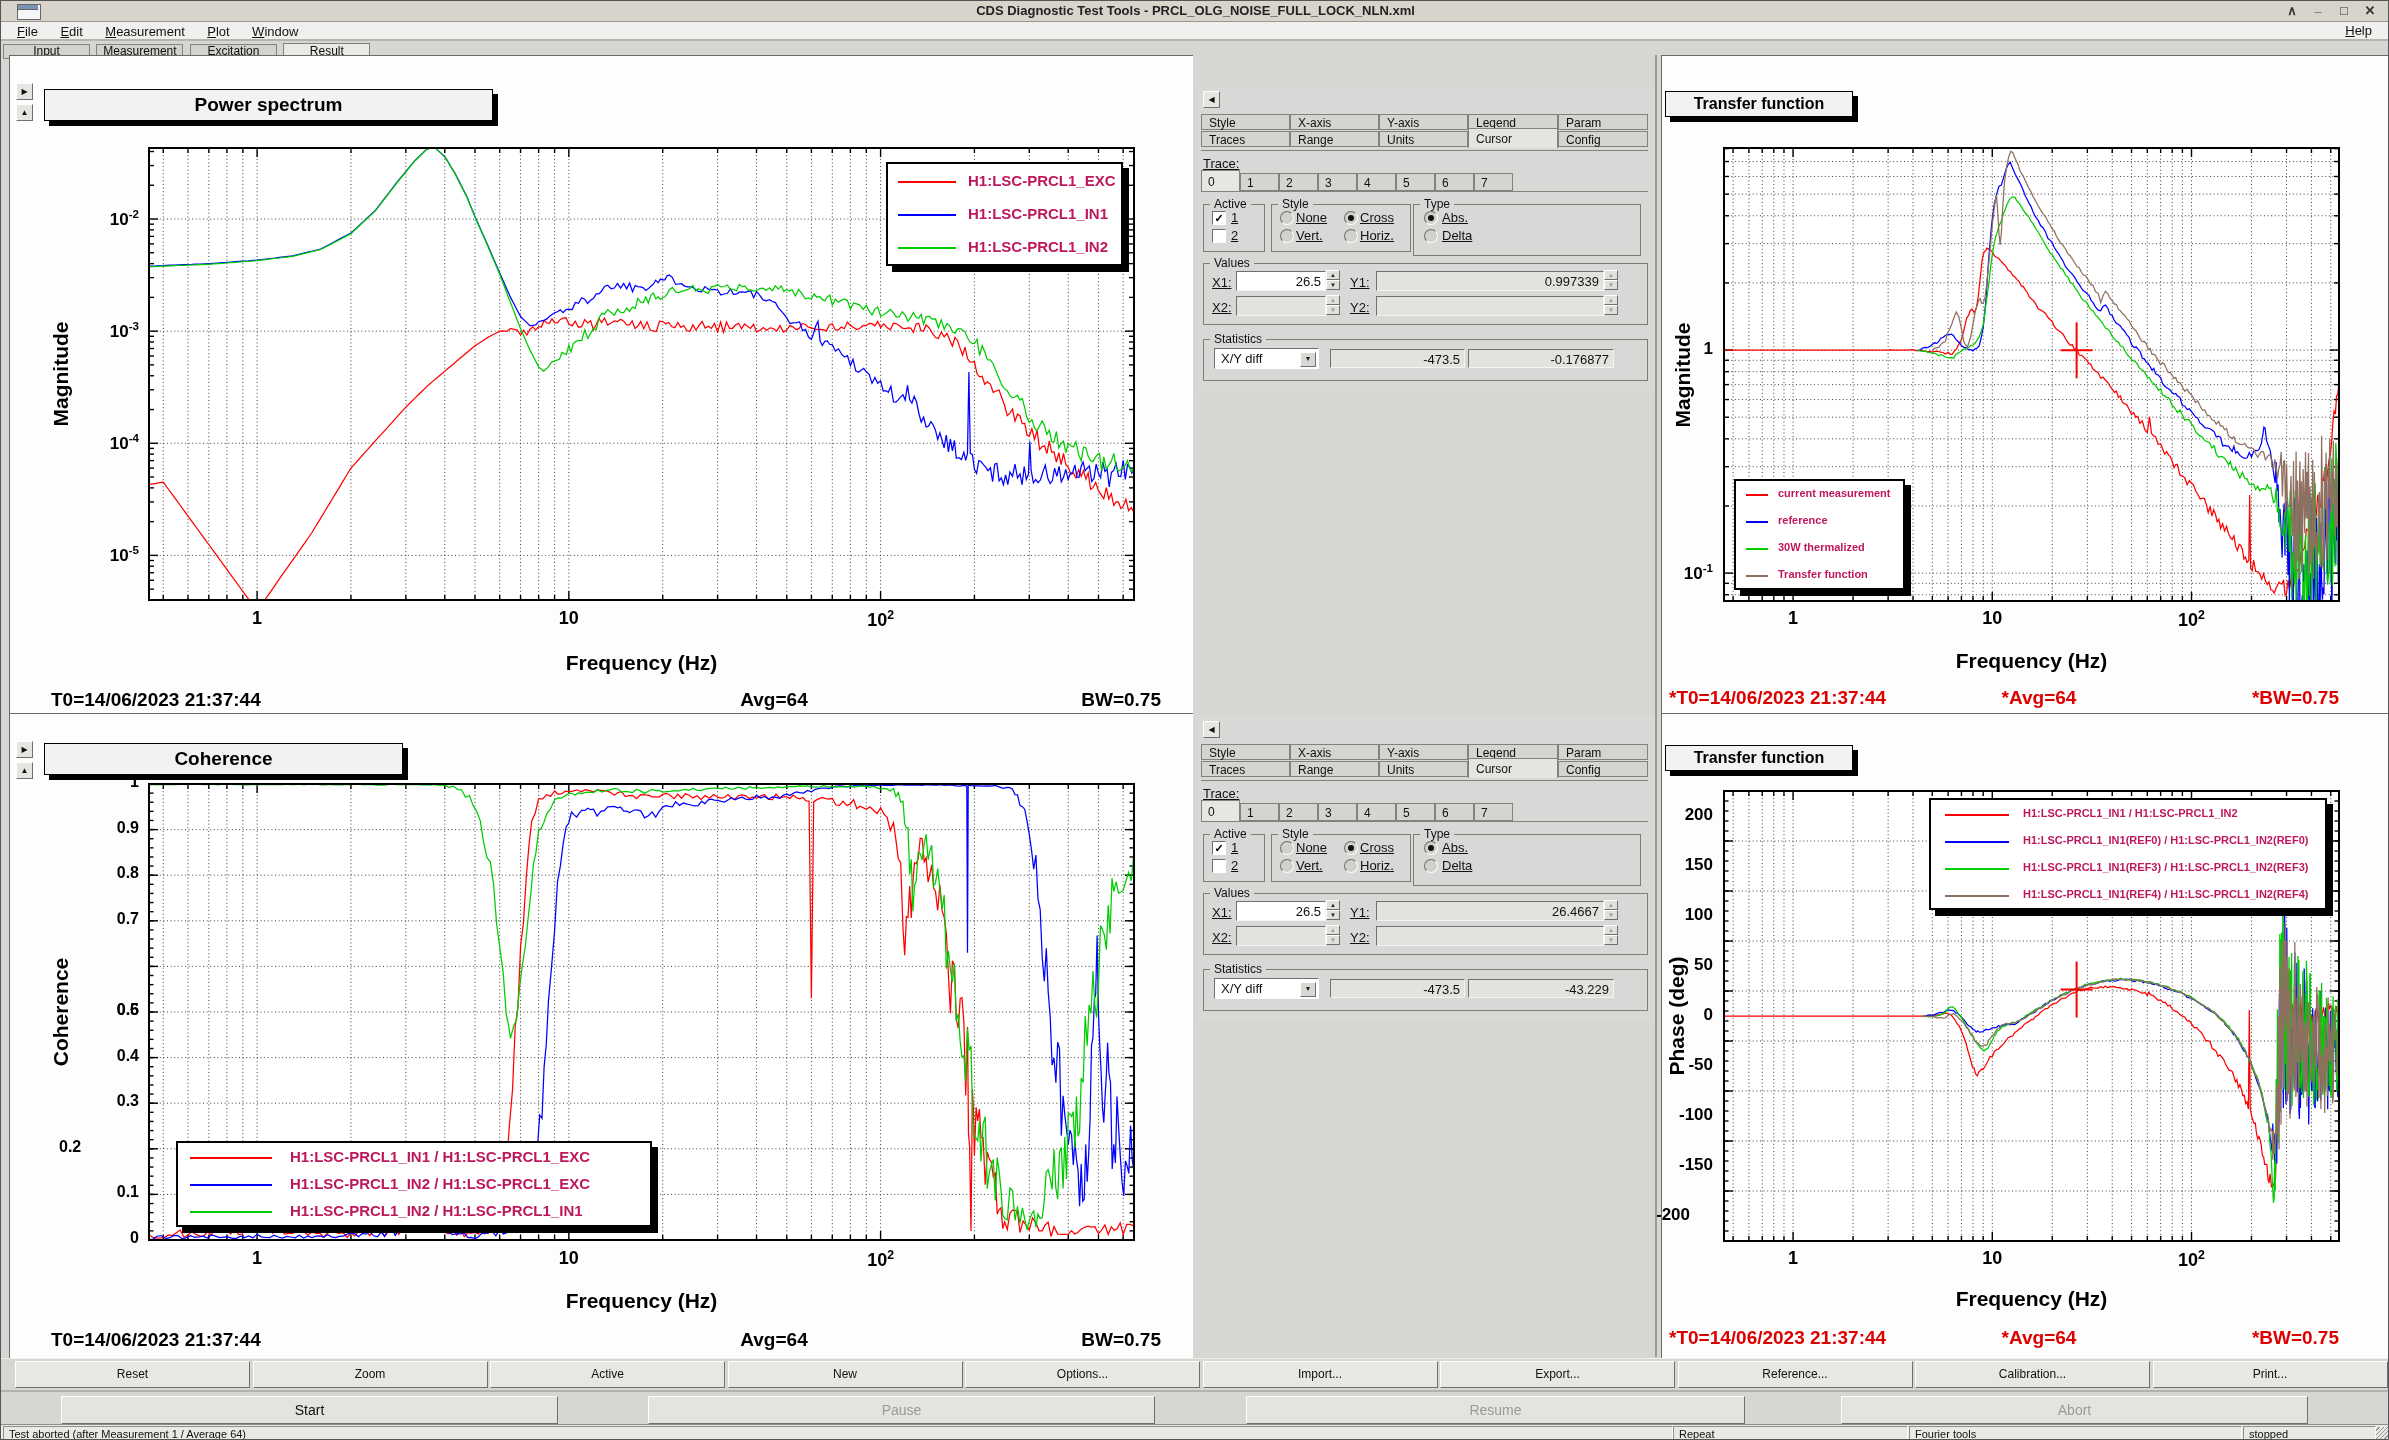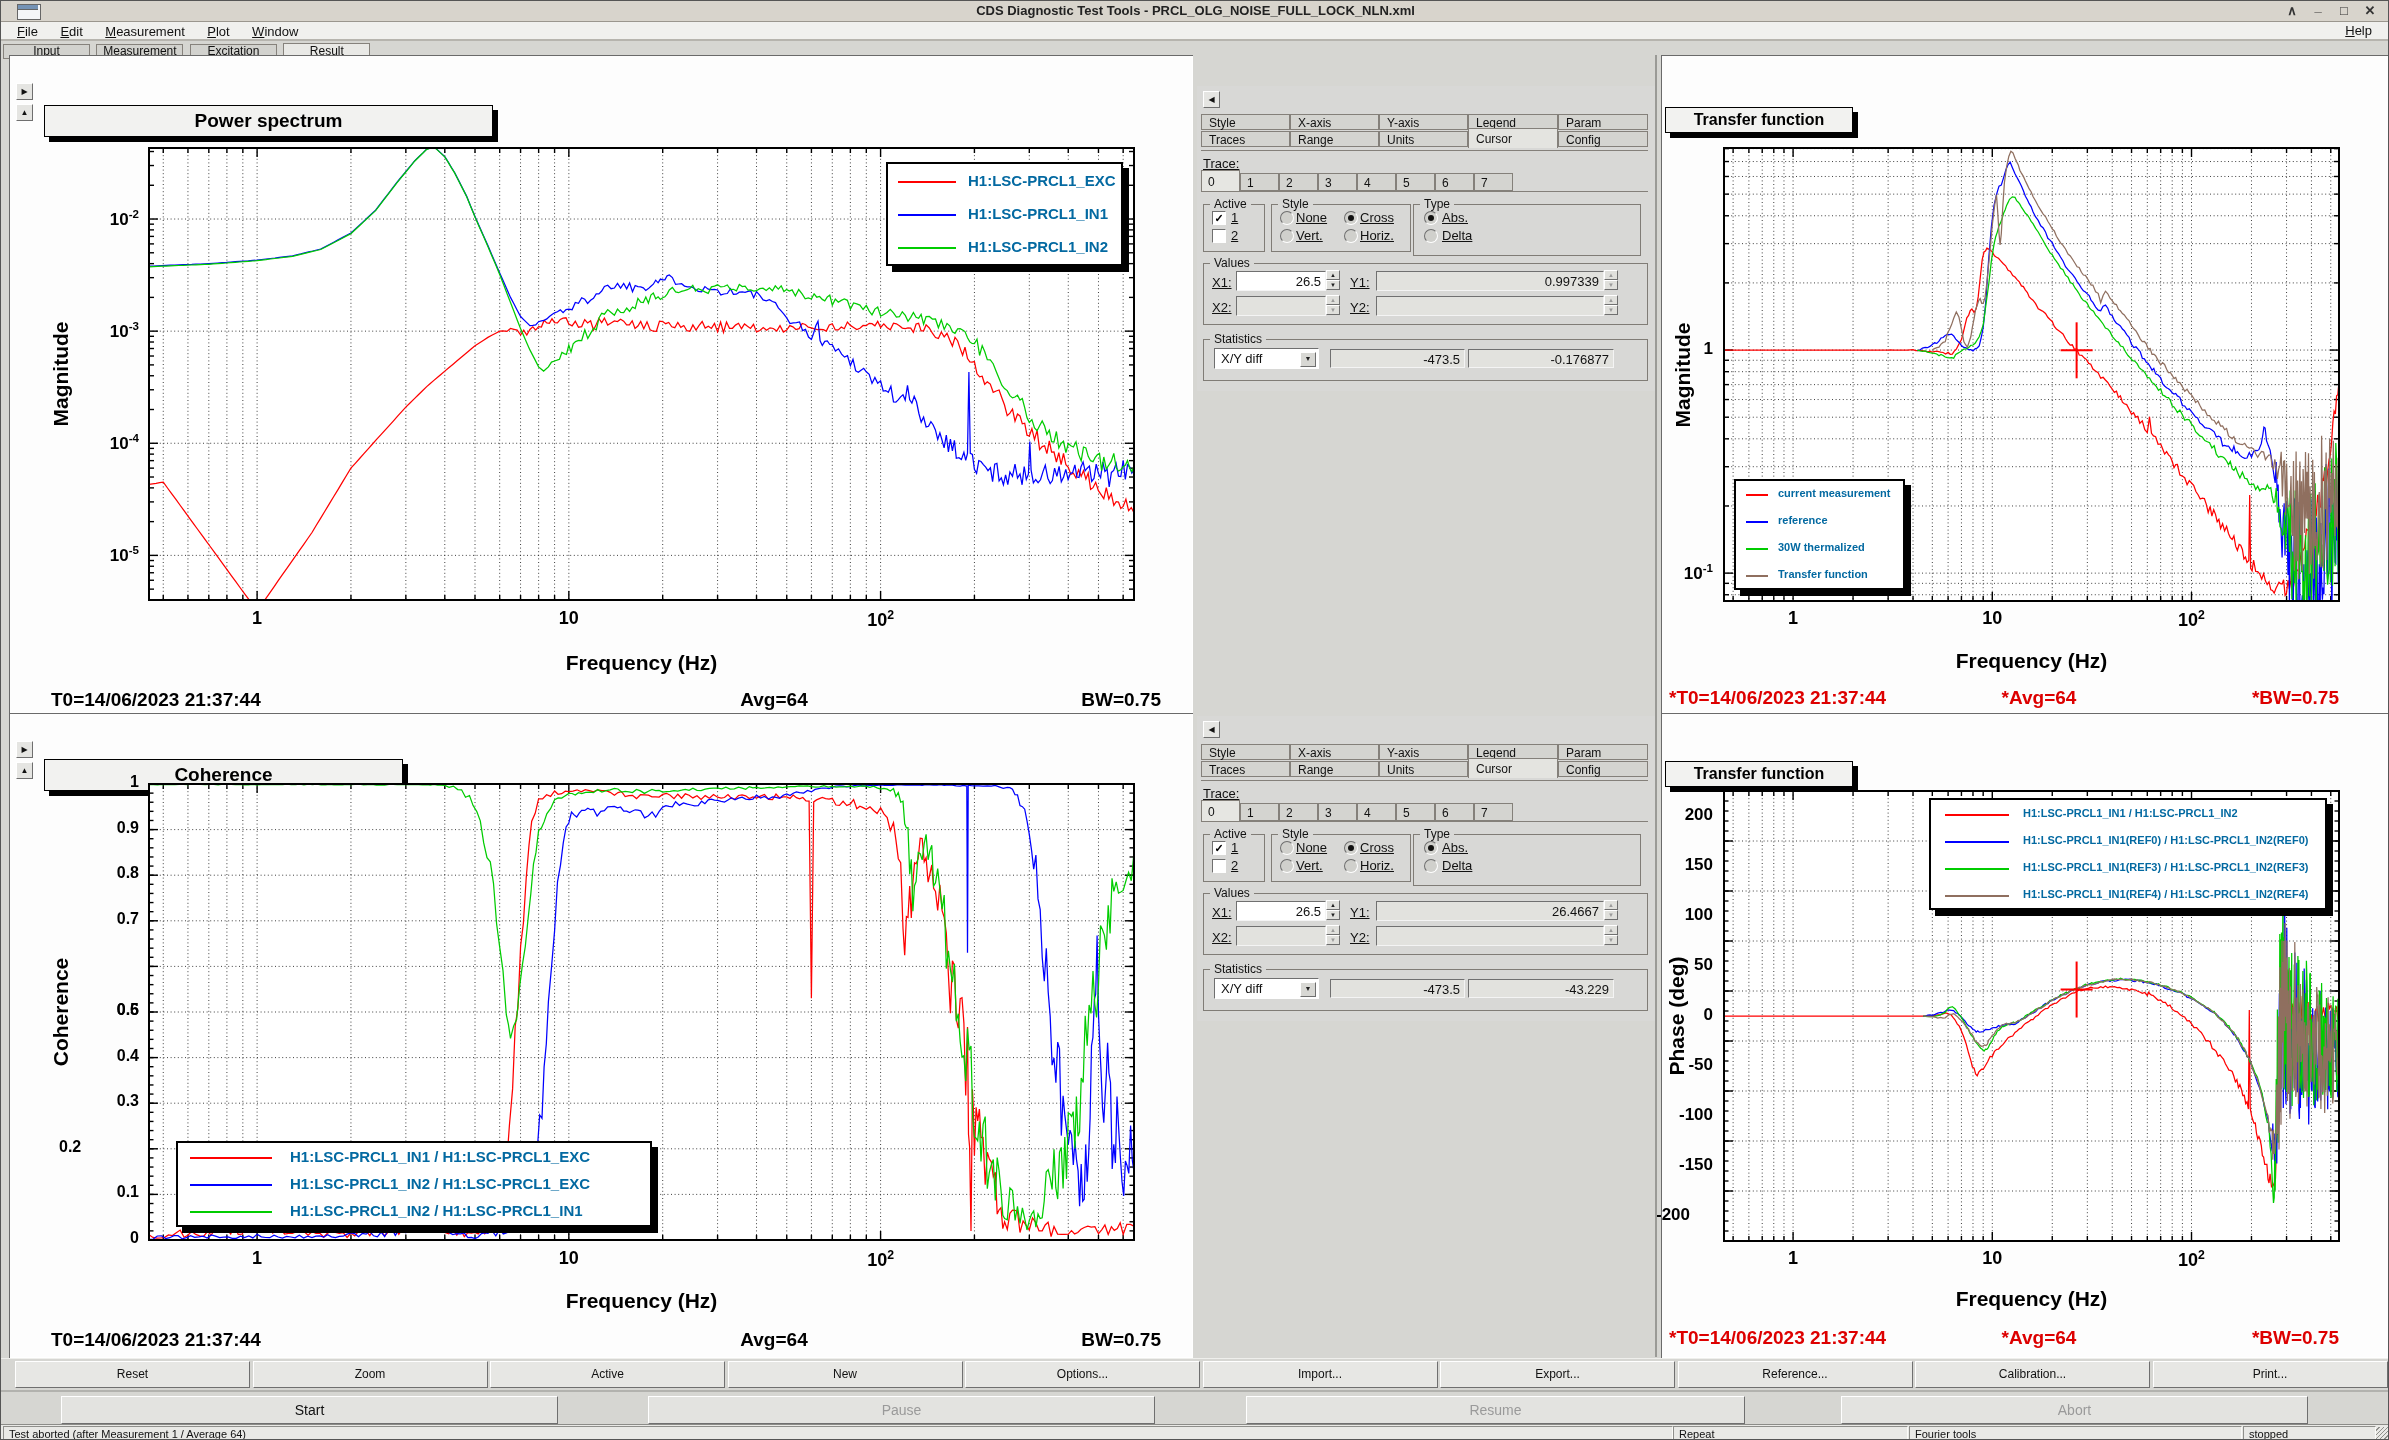--- a/index.html
+++ b/index.html
@@ -18,30 +18,30 @@
   #helpmenu{position:absolute;right:18px;top:1px;font-size:13px;color:#111;}
   #helpmenu::first-letter{text-decoration:underline;}
   #tabbar{left:0;top:40px;width:2389px;height:14px;}
   .mtab{display:inline-block;height:13px;line-height:13px;padding:0 0;width:85px;text-align:center;
         font-size:12px;color:#111;background:#d2d2ce;border:1px solid #86827c;border-bottom:1px solid #86827c;margin-left:2px;vertical-align:bottom;}
   .mtab.active{background:#e9e9e6;height:16px;line-height:15px;border-bottom:none;margin-bottom:-1px;}
   
   .pane{background:#fdfdfd;box-shadow:inset 1px 1px 0 #6a6a6a,inset -1px -1px 0 #ffffff;}
   .ctrlpane{background:#d8d8d6;}
   .ptitle{background:#f2f2f0;border:1px solid #000;box-shadow:5px 5px 0 #000;
-          text-align:center;font-weight:bold;color:#000;margin-top:16px;}
+          text-align:center;font-weight:bold;color:#000;}
   .ylab{font-weight:bold;color:#000;transform:rotate(-90deg);transform-origin:center;white-space:nowrap;}
   .xlab{font-weight:bold;color:#000;text-align:center;}
   .foot{font-weight:bold;font-size:19px;white-space:nowrap;}
   .tick{font-weight:bold;color:#000;}
   .tick sup{font-size:68%;}
   .legend{background:#fff;border:2px solid #000;box-shadow:6px 6px 0 #000;display:flex;flex-direction:column;justify-content:space-around;}
   .lrow{position:relative;width:100%;}
   .lline{position:absolute;top:50%;height:0;border-top:2px solid #000;}
-  .llab{position:absolute;top:50%;transform:translateY(-55%);font-weight:bold;color:#0369a1;white-space:nowrap;}
+  .llab{position:absolute;top:50%;transform:translateY(-55%);font-weight:bold;color:#be185d;white-space:nowrap;}
   .pane-btn{width:15px;height:15px;background:#e5e5e2;border:1px solid;border-color:#fff #6f6f6f #6f6f6f #fff;
             font-size:8px;text-align:center;line-height:15px;color:#111;}
   svg{position:absolute;left:0;top:0;}
   .sunkenf{border:1px solid;border-color:#707070 #f4f4f4 #f4f4f4 #707070;background:#fff;}
   .ntab{position:absolute;height:16px;line-height:16px;background:#d4d4d0;border:1px solid #84807a;
         font-size:12px;color:#111;padding-left:7px;box-sizing:border-box;}
   .ntab.active{background:#e4e4e0;height:20px;margin-top:-3px;line-height:20px;z-index:2;border-bottom:none;}
   .ttab{position:absolute;height:18px;line-height:18px;background:#d4d4d0;border:1px solid #84807a;
         font-size:12px;color:#111;padding-left:6px;box-sizing:border-box;width:39px;}
   .ttab.active{background:#e6e6e2;height:21px;margin-top:-3px;line-height:22px;z-index:2;border-bottom:none;}

